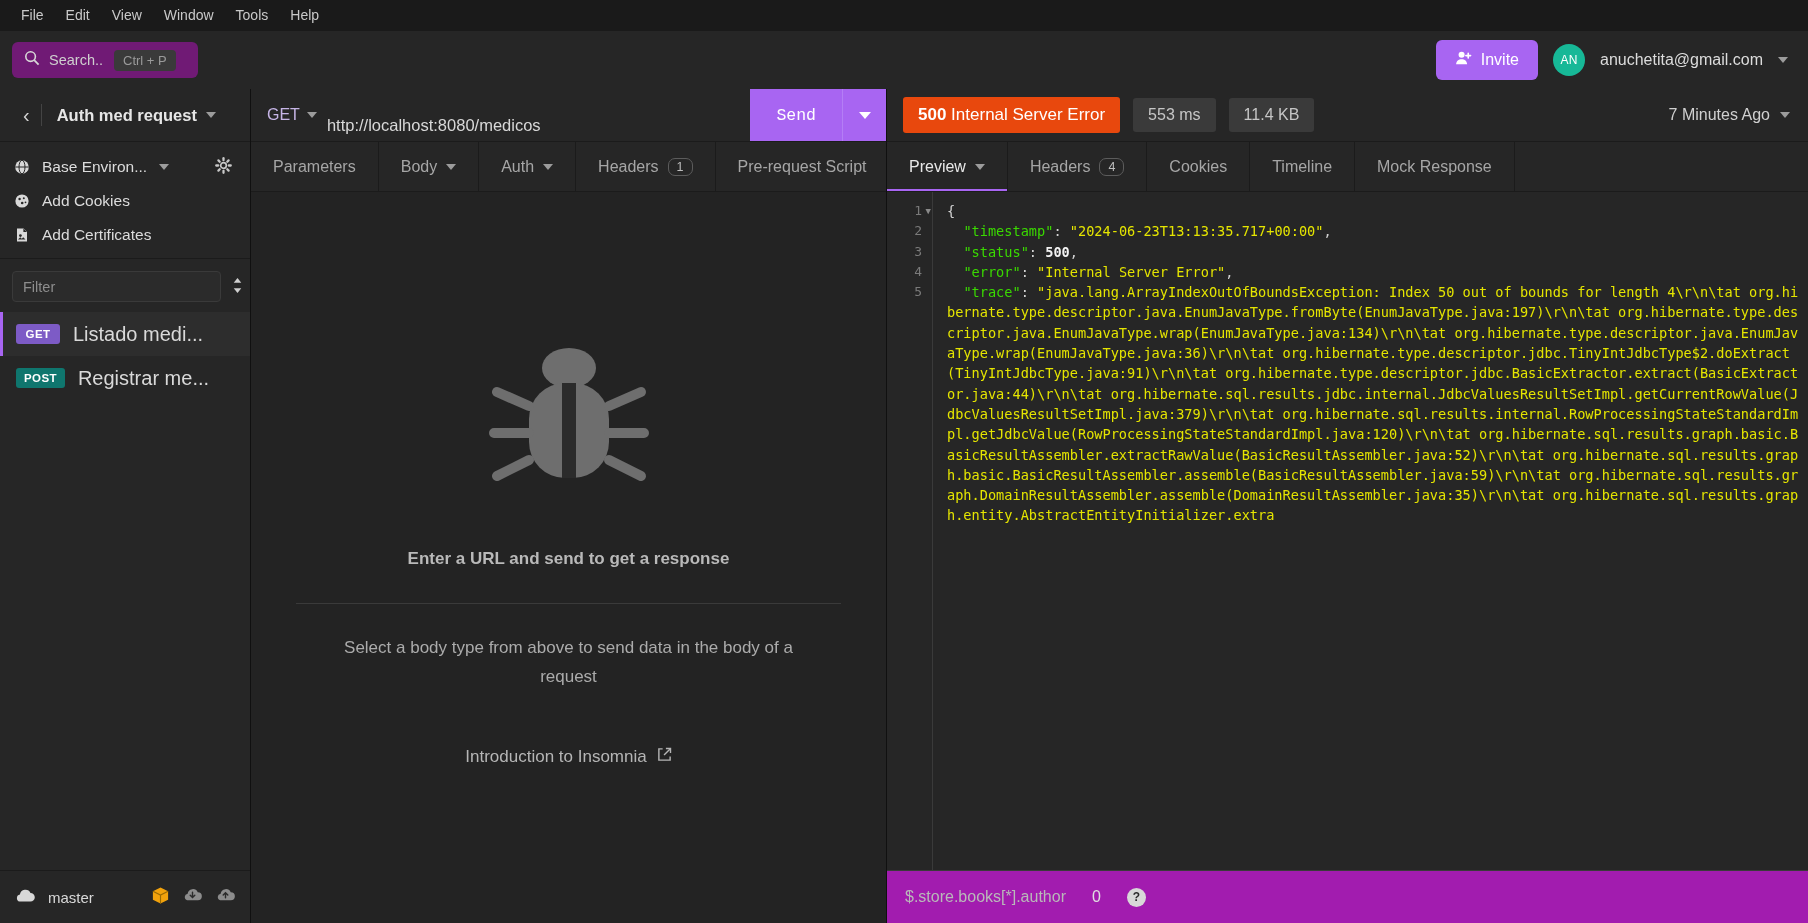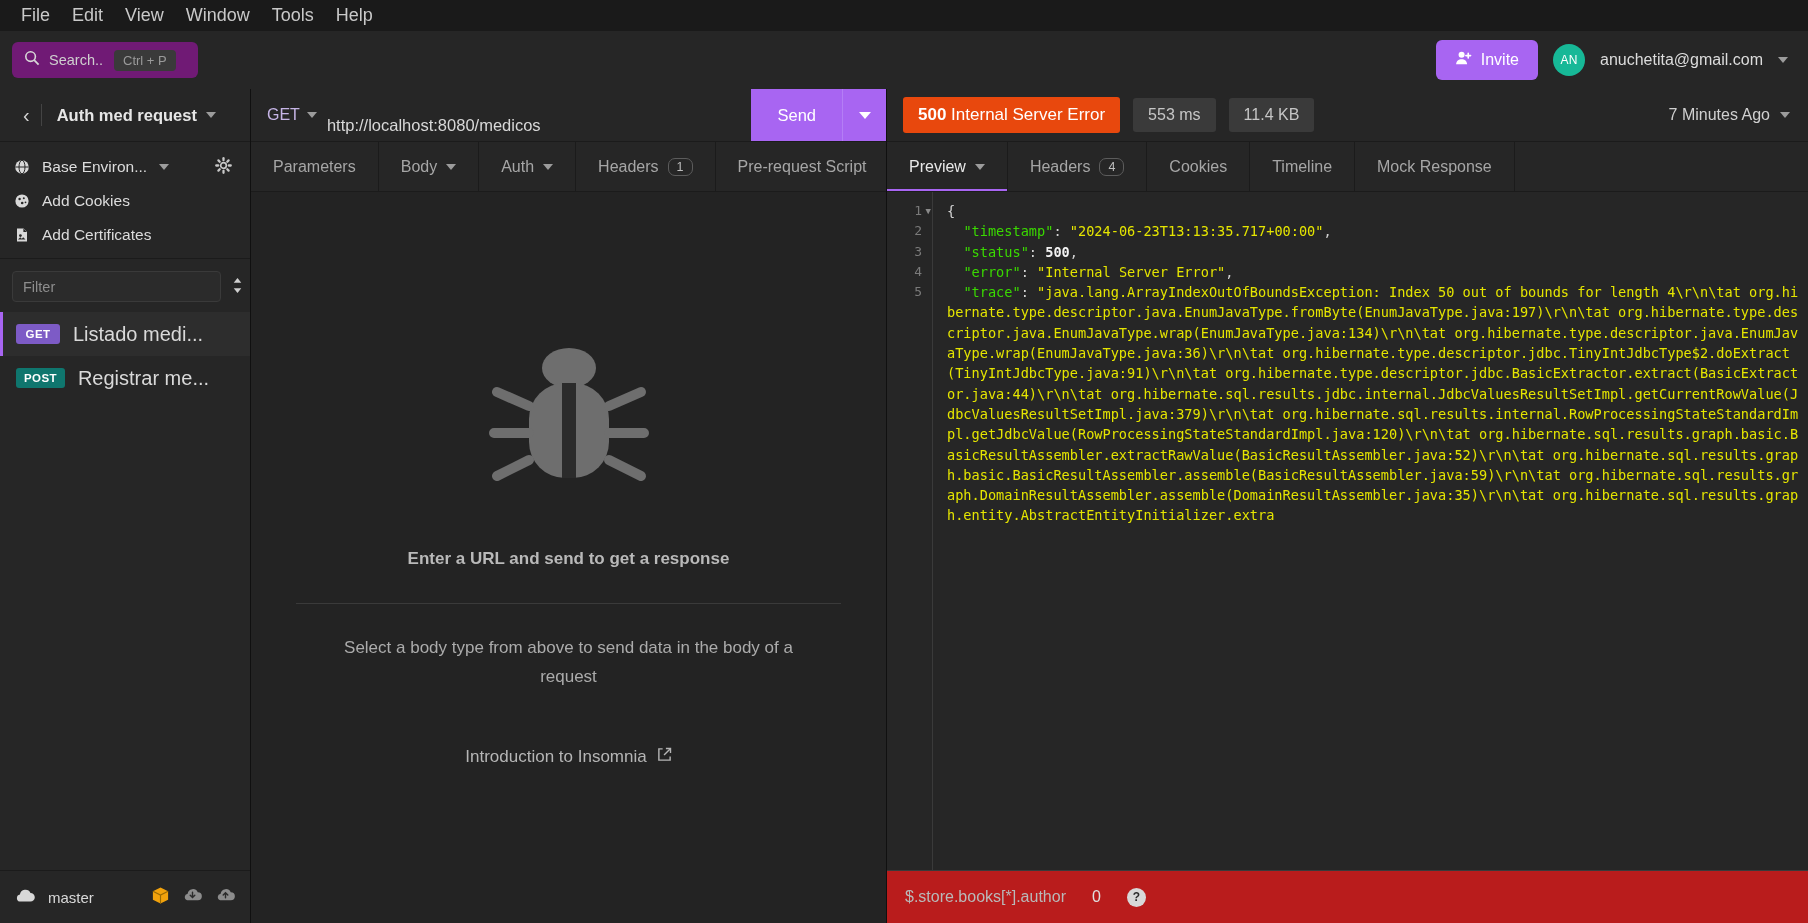--- a/index.html
+++ b/index.html
@@ -10,21 +10,21 @@
     overflow: hidden;
   }
   #app { width: 1808px; height: 923px; display: flex; flex-direction: column; background: #232323; }
 
   
   .menubar {
     height: 31px; background: #1a1a1a; display: flex; align-items: center;
     padding-left: 10px; flex: 0 0 31px;
   }
   .menubar .mitem {
-    font-size: 18px; color: #c9c9c9; padding: 0 11px; line-height: 31px; cursor: default;
+    font-size: 14px; color: #c9c9c9; padding: 0 11px; line-height: 31px; cursor: default;
   }
 
   
   .topbar {
     height: 58px; background: #262626; display: flex; align-items: center;
     padding: 0 20px 0 12px; flex: 0 0 58px; justify-content: space-between;
   }
   .searchbox {
     display: flex; align-items: center; gap: 9px;
     background: #701a75; border-radius: 6px; height: 36px; padding: 0 14px 0 12px;
@@ -98,21 +98,21 @@
   .foot-ico { font-size: 16px; cursor: pointer; }
 
   
   .req-pane { width: 636px; display: flex; flex-direction: column; border-right: 1px solid #101010;
               background: #232323; }
   .url-row { height: 53px; display: flex; align-items: center; border-bottom: 1px solid #1b1b1b;
              background: #262626; }
   .method { font-size: 16px; color: #c6b5e6; padding-left: 16px; cursor: pointer; }
   .method-caret { margin: 0 10px 0 7px; }
   .url-text { flex: 1; font-size: 16.5px; color: #d8d8d8; margin-top: 21px; }
-  .send-group { display: flex; align-items: stretch; height: 100%; }
+  .send-group { display: flex; align-items: stretch; height: 100%; font-family: Liberation Mono, monospace; }
   .send-btn { background: #a865f2; color: #fff; border: none; font-size: 16.5px;
               padding: 0 26px; font-family: inherit; cursor: pointer; }
   .send-caret-btn { background: #a865f2; border: none; width: 44px; cursor: pointer;
                     display: flex; align-items: center; justify-content: center;
                     border-left: 1px solid #b47ef5; }
 
   .tabrow { height: 50px; display: flex; align-items: stretch; border-bottom: 1px solid #1b1b1b;
             background: #262626; overflow: hidden; text-align: center; }
   .tab { display: flex; align-items: center; gap: 9px; padding: 0 22px; font-size: 16px;
          color: #a6a6a6; border-right: 1px solid #1b1b1b; cursor: pointer; white-space: nowrap;
@@ -153,21 +153,21 @@
   .foldmark { position: absolute; right: 1px; top: 0; font-size: 9px; color: #8a8a8a; }
   .code { flex: 1; padding: 9px 8px 0 14px; font-family: "DejaVu Sans Mono", monospace;
           font-size: 13.6px; line-height: 20.3px; white-space: pre-wrap; word-break: break-all;
           color: #e4e4e4; overflow: hidden; }
   .k { color: #3ad900; }
   .s { color: #e5e500; }
   .n { color: #f2f2f2; font-weight: bold; }
   .p { color: #d4d4d4; }
 
   .resp-foot { height: 53px; display: flex; align-items: center; gap: 26px;
-               border-top: 1px solid #3a3a3a; padding: 0 18px; background: #b91c1c; }
+               border-top: 1px solid #3a3a3a; padding: 0 18px; background: #a21caf; }
   .jsonpath { font-size: 16px; color: #b9b9b9; }
   .zero { font-size: 16px; color: #e0e0e0; }
   .helpdot { width: 19px; height: 19px; border-radius: 50%; background: #d8d8d8;
              color: #2b2b2b; font-size: 12px; font-weight: bold; display: flex;
              align-items: center; justify-content: center; cursor: pointer; }
 </style>
 </head>
 <body>
 
 <div id="app">

